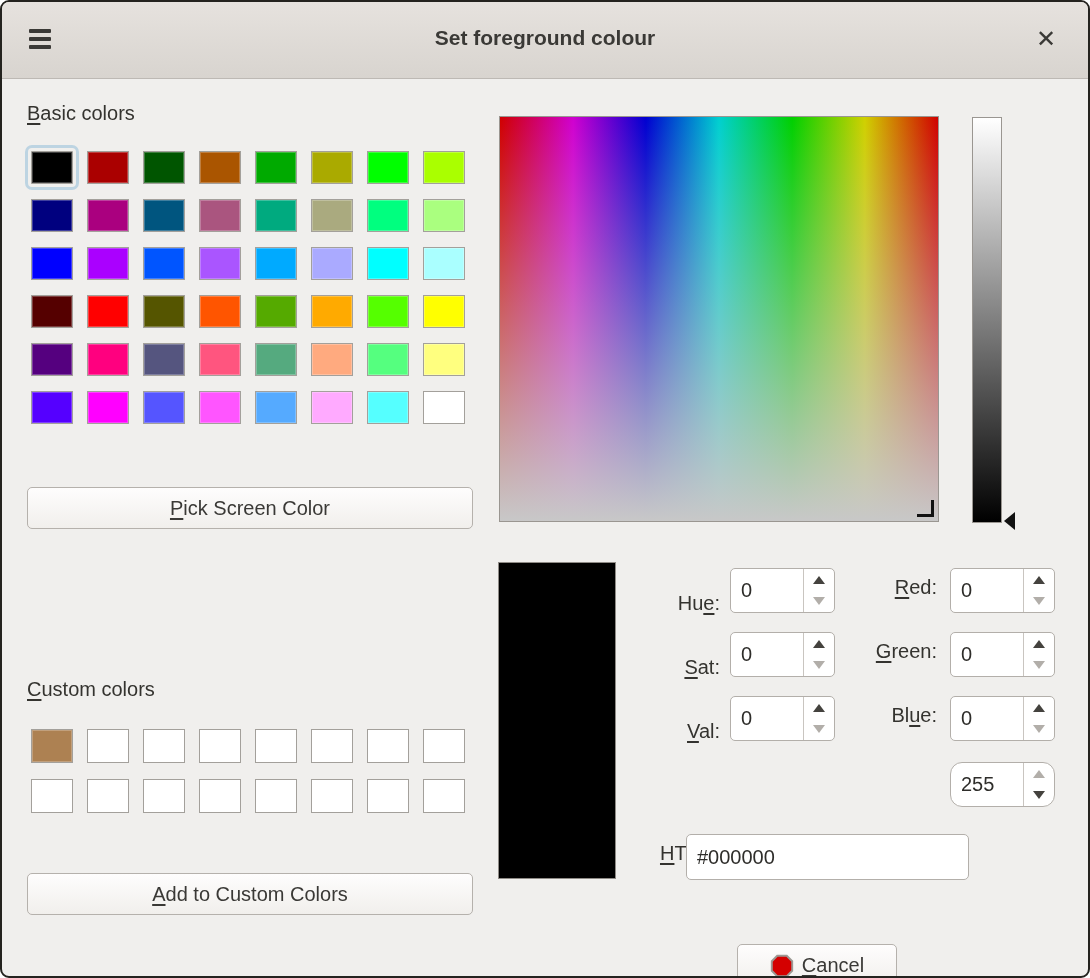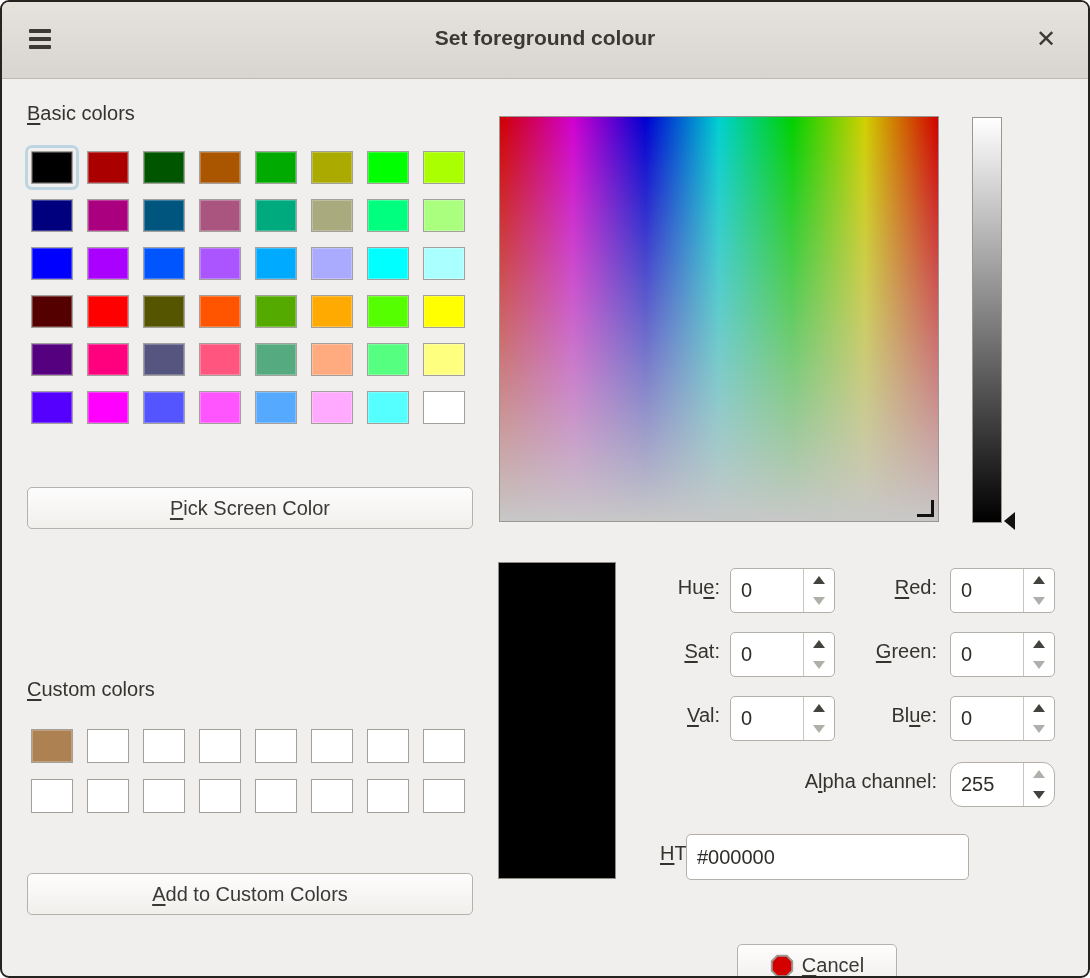--- a/index.html
+++ b/index.html
@@ -57,21 +57,21 @@
   .spin-btn{flex:1;display:flex;align-items:center;justify-content:center;}
   .tri-up{width:0;height:0;border-left:6px solid transparent;border-right:6px solid transparent;border-bottom:8px solid #44423e;}
   .tri-down{width:0;height:0;border-left:6px solid transparent;border-right:6px solid transparent;border-top:8px solid #44423e;}
   .disabled .tri-up{border-bottom-color:#b2aea9;}
   .disabled .tri-down{border-top-color:#b2aea9;}
   .textinput{position:absolute;box-sizing:border-box;background:#ffffff;border:1px solid #b3afaa;
     border-radius:5px;font-size:20px;color:#2e2d2a;padding-left:10px;line-height:44px;}
   .inp-html{left:684px;top:832px;width:283px;height:46px;}
   
   .r1{top:574px;} .r2{top:638px;} .r3{top:702px;} .r4{top:768px;} 
-  .lbl-left{left:570px;width:148px;}
+  .lbl-left{left:570px;width:148px;margin-top:16px;}
   .lbl-right{left:770px;width:165px;}
   .lbl-alpha{left:660px;width:275px;}
   .lbl-html{left:570px;width:148px;top:840px;}
   .sp1{top:566px;} .sp2{top:630px;} .sp3{top:694px;} .sp4{top:760px;border-radius:12px;}
   .spin-left{left:728px;} .spin-right{left:948px;}
   .icon-octagon{width:24px;height:24px;}
   .icon-enter{width:28px;height:26px;}
 </style>
 </head>
 <body>
@@ -248,21 +248,20 @@
     <div class="spin-btns">
         <div class="spin-btn">
           <i class="tri-up"></i>
         </div>
         <div class="spin-btn disabled">
           <i class="tri-down"></i>
         </div>
       </div>
   </div>
 
-  <div class="flabel lbl-alpha r4"><span>A</span><span class="u">l</span><span>pha channel:</span></div>
   <div class="spin spin-right sp4">
     <span class="spin-val">255</span>
     <div class="spin-btns">
         <div class="spin-btn disabled">
           <i class="tri-up"></i>
         </div>
         <div class="spin-btn">
           <i class="tri-down"></i>
         </div>
       </div>

